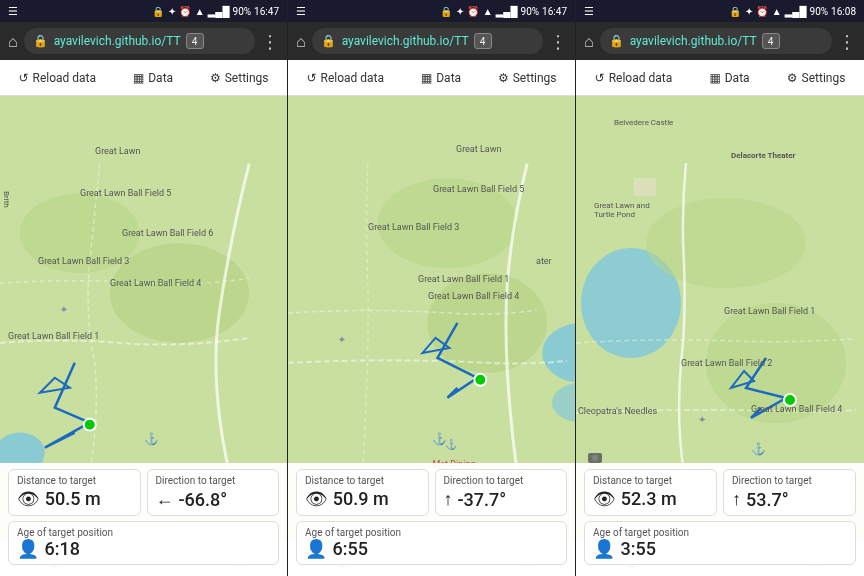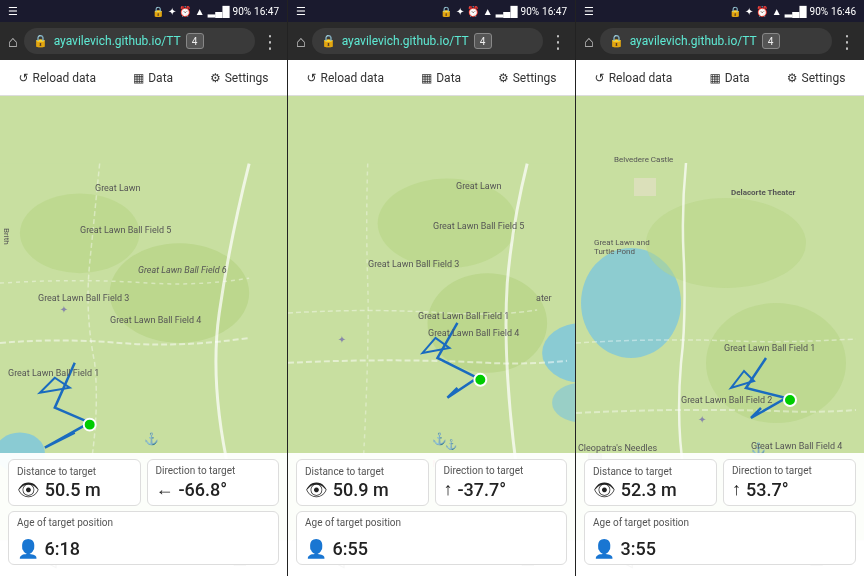--- a/index.html
+++ b/index.html
@@ -142,21 +142,20 @@
     .info-card {
       flex: 1;
       background: #fff;
       border: 1px solid #ddd;
       border-radius: 6px;
       padding: 5px 8px;
       display: flex;
       flex-direction: column;
       align-items: flex-start;
       gap: 2px;
-      justify-content: center;
     }
     .info-card-label {
       font-size: 10px;
       color: #555;
       font-weight: 400;
     }
     .info-card-value {
       display: flex;
       align-items: center;
       gap: 5px;
@@ -166,21 +165,21 @@
     }
     .info-card-wide {
       width: 100%;
       background: #fff;
       border: 1px solid #ddd;
       border-radius: 6px;
       padding: 5px 8px;
       display: flex;
       flex-direction: column;
       align-items: flex-start;
-      gap: 10px;
+      gap: 0;
     }
     .info-card-wide-value {
       display: flex;
       align-items: center;
       gap: 5px;
       font-size: 18px;
       font-weight: 500;
       color: #222;
     }
 
@@ -200,21 +199,20 @@
       cursor: pointer;
     }
 
     
     .map-label {
       position: absolute;
       font-size: 9px;
       color: #555;
       white-space: nowrap;
       pointer-events: none;
-      margin-top: 37px;
     }
   </style>
 </head>
 <body>
 
 <div class="phone-panel">
   <div class="status-bar">
     <div class="status-bar-left">
       <span>☰</span>
     </div>
@@ -273,21 +271,21 @@
       <polygon points="55,215 40,230 70,225" stroke="#1a6bbf" stroke-width="2" fill="none"></polygon>
 
       <circle cx="90" cy="262" r="6" fill="#00cc00" stroke="#fff" stroke-width="2"></circle>
 
       <text x="145" y="280" font-size="12" fill="#6666aa">⚓</text>
       <text x="60" y="150" font-size="10" fill="#8888aa">✦</text>
     </svg>
 
     <div class="map-label" style="top:50px; left:95px;">Great Lawn</div>
     <div class="map-label" style="top:92px; left:80px;">Great Lawn Ball Field 5</div>
-    <div class="map-label" style="top:132px; left:138px;font-style:italic;">Great Lawn Ball Field 6</div>
+    <div class="map-label" style="top:132px; left:122px;">Great Lawn Ball Field 6</div>
     <div class="map-label" style="top:160px; left:38px;">Great Lawn Ball Field 3</div>
     <div class="map-label" style="top:182px; left:110px;">Great Lawn Ball Field 4</div>
     <div class="map-label" style="top:235px; left:8px;">Great Lawn Ball Field 1</div>
     <div class="map-label" style="top:95px; left:2px; writing-mode: vertical-rl; font-size:8px;">Brith</div>
   </div>
 
   <div class="info-overlay">
     <div class="info-row">
       <div class="info-card">
         <span class="info-card-label">Distance to target</span>
@@ -441,21 +439,21 @@
     <div class="status-bar-left">
       <span>☰</span>
     </div>
     <div class="status-bar-right">
       <span>🔒</span>
       <span>✦</span>
       <span>⏰</span>
       <span>▲</span>
       <span>▂▄█</span>
       <span>90%</span>
-      <span>16:46</span>
+      <span>16:08</span>
     </div>
   </div>
 
   <div class="address-bar">
     <span class="nav-icon">⌂</span>
     <div class="url-box">
       <span>🔒</span>
       <span class="url-text">ayavilevich.github.io/TT</span>
       <div class="tab-badge">4</div>
     </div>

